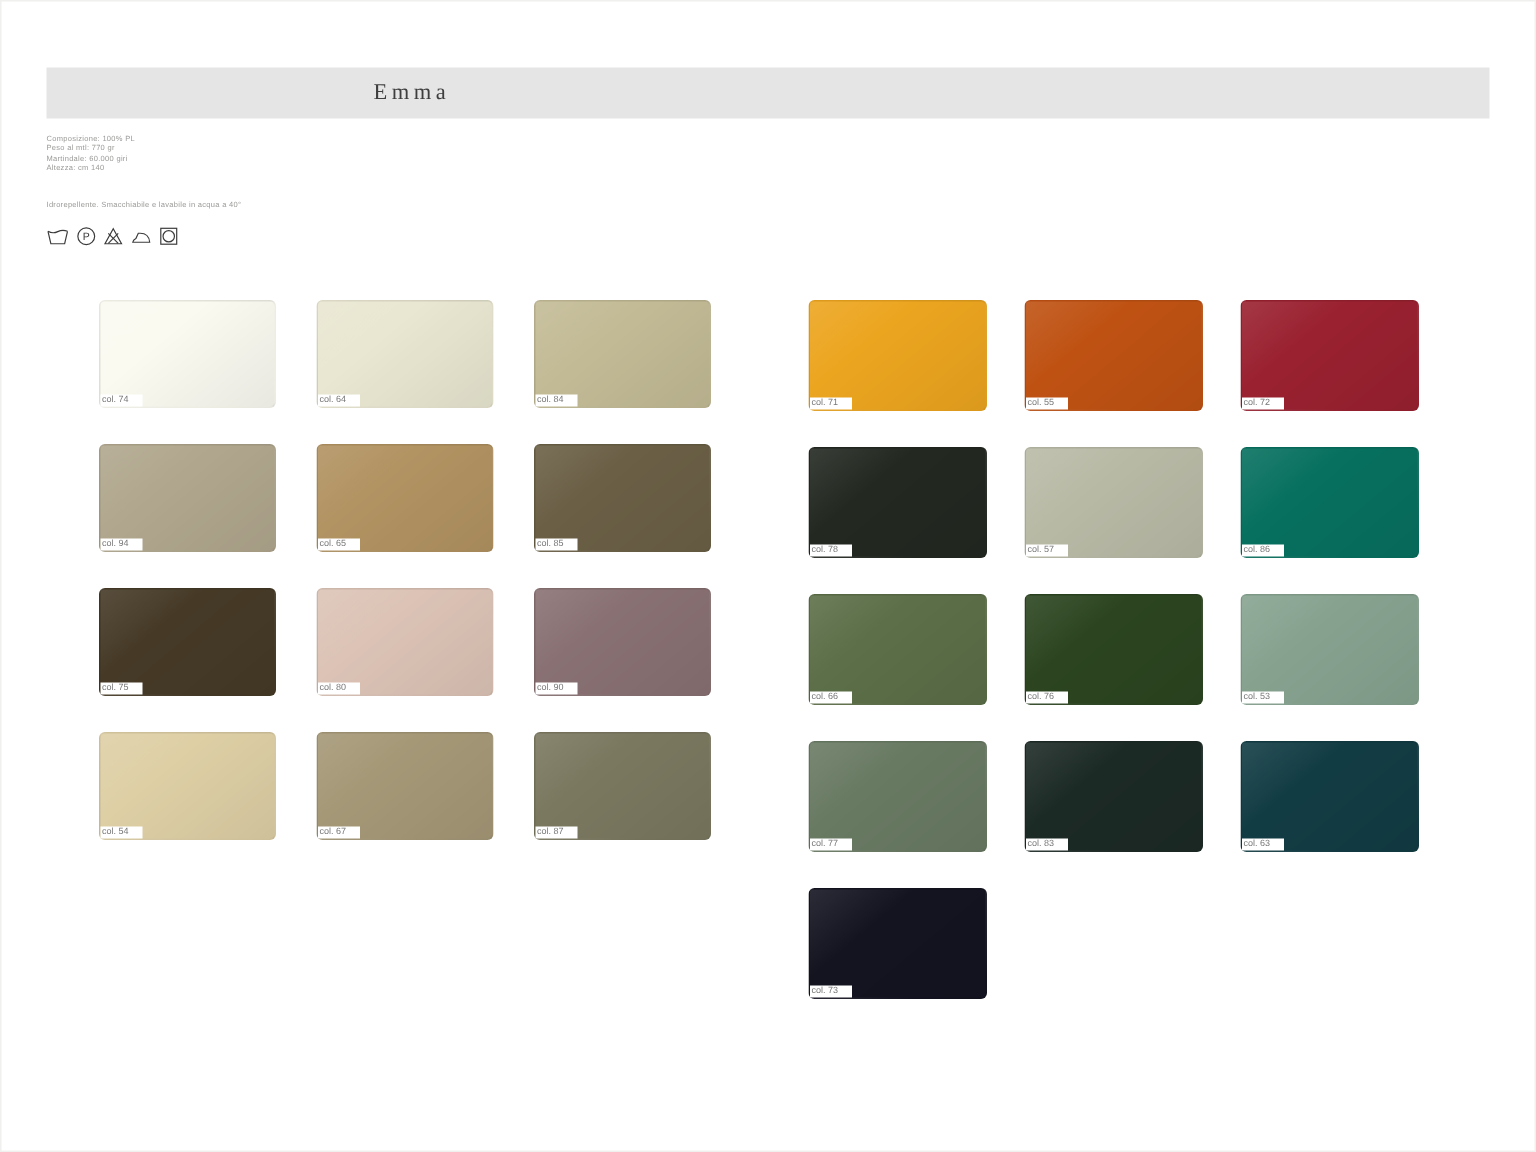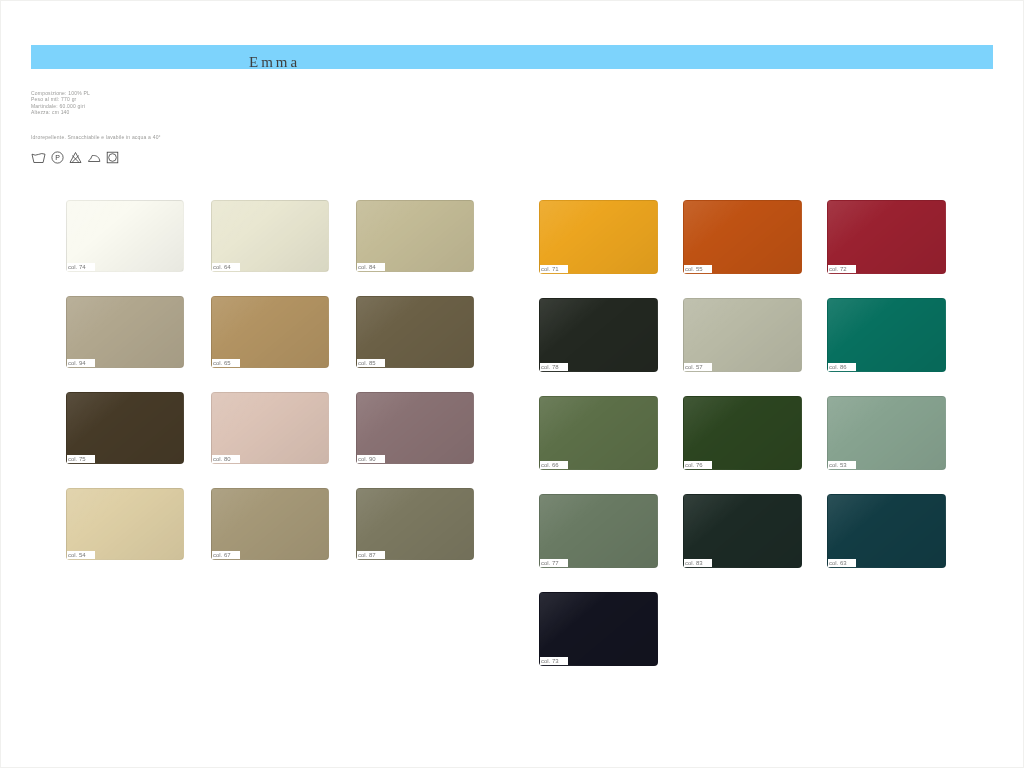--- a/index.html
+++ b/index.html
@@ -6,22 +6,22 @@
   body{
     width:1024px;height:768px;position:relative;overflow:hidden;
     background:#ffffff;
     font-family:"Liberation Sans", sans-serif;
     -webkit-font-smoothing:antialiased;
   }
   .page{position:absolute;inset:0;border:1px solid #f0f0ee;}
 
   
   .header-bar{
-    position:absolute;left:30px;right:30px;top:44px;height:24px;
-    background:#7dd3fc;
+    position:absolute;left:30px;right:30px;top:44px;height:34px;
+    background:#e5e5e5;
   }
   .fabric-title{
     margin-left:218px;line-height:34px;display:inline-block;
     font-family:"Liberation Serif", serif;
     font-size:15px;letter-spacing:3px;color:#3e3e3e;font-weight:400;
   }
 
   
   .specs{
     position:absolute;left:30px;top:89px;

